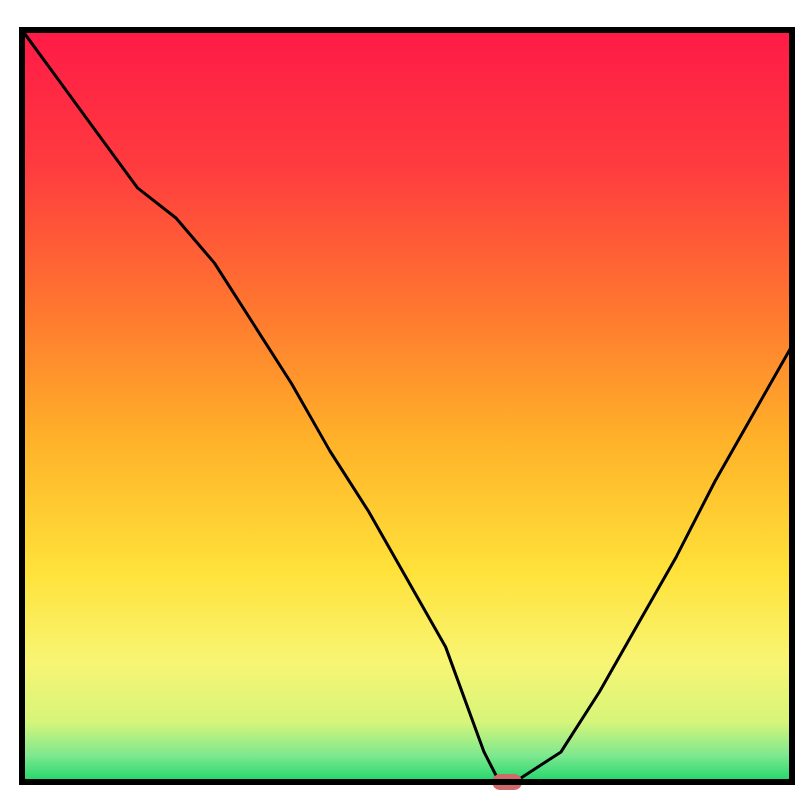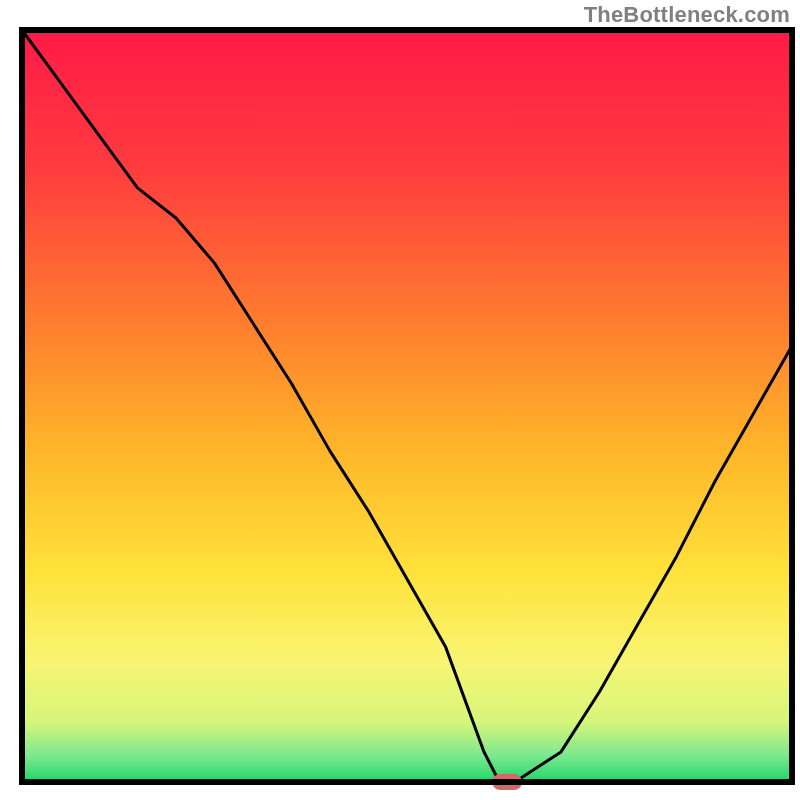--- a/index.html
+++ b/index.html
@@ -26,21 +26,20 @@
   }
   svg {
     display: block;
   }
 </style>
 </head>
 <body>
 
 <div class="stage">
 
-  <div class="watermark">TheBottleneck.com</div>
 
   <svg id="chart-svg" width="800" height="800" viewBox="0 0 800 800">
     <defs>
       <linearGradient id="bg-grad" x1="0" y1="0" x2="0" y2="1">
           <stop offset="0%" stop-color="#ff1a47"></stop>
           <stop offset="18%" stop-color="#ff3b3f"></stop>
           <stop offset="38%" stop-color="#ff7a2f"></stop>
           <stop offset="55.00000000000001%" stop-color="#ffb329"></stop>
           <stop offset="72%" stop-color="#ffe23a"></stop>
           <stop offset="84%" stop-color="#f8f573"></stop>

